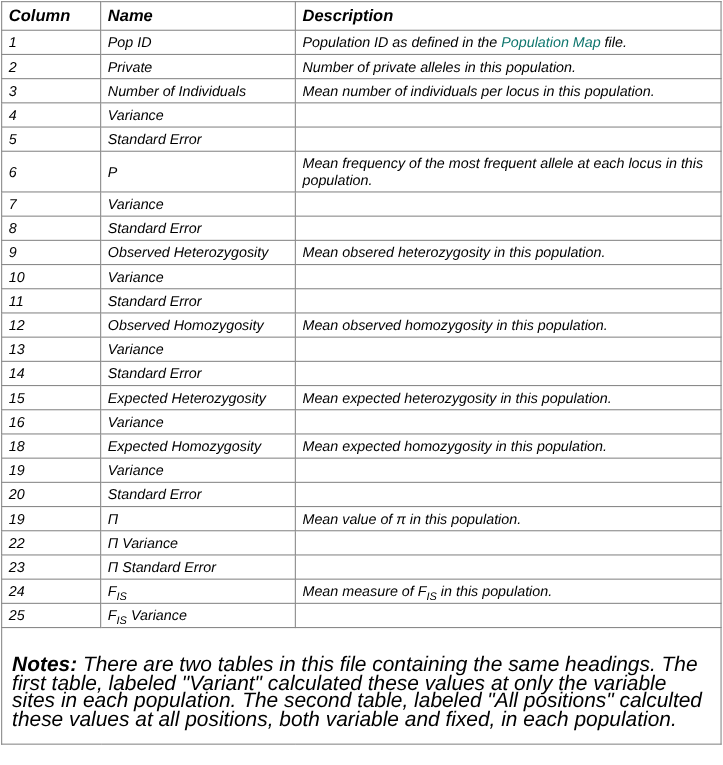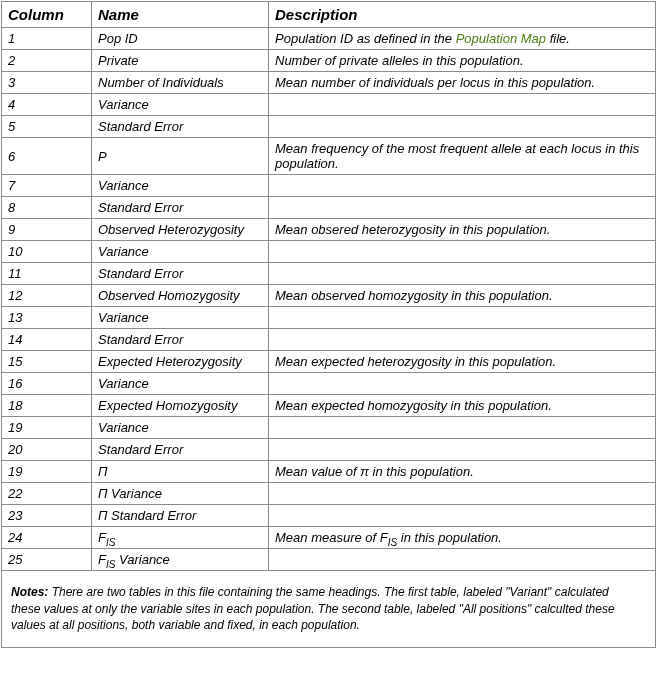--- a/index.html
+++ b/index.html
@@ -40,22 +40,22 @@
   }
   .doc-table sub {
     font-size: 10px;
     line-height: 0;
     text-align: right;
   }
   .link {
     cursor: pointer;
   }
   td.notes-cell {
-    padding: 13px 16px 13px 9px;
-    font-size: 12px;
+    padding: 26px 16px 13px 9px;
+    font-size: 19px;
     line-height: 16.5px;
     margin-top: 32px;
   }
   .notes-label {
     font-weight: bold;
   }
 </style>
 </head>
 <body>
 
@@ -69,21 +69,21 @@
     <tr>
       <th>Column</th>
       <th>Name</th>
       <th>Description</th>
     </tr>
   </thead>
   <tbody>
       <tr>
         <td>1</td>
         <td>Pop ID</td>
-        <td>Population ID as defined in the <span class="link" style="color:#4d7c0f">Population Map</span> file.</td>
+        <td>Population ID as defined in the <span class="link" style="color:#0f766e">Population Map</span> file.</td>
       </tr>
       <tr>
         <td>2</td>
         <td>Private</td>
         <td>Number of private alleles in this population.</td>
       </tr>
       <tr>
         <td>3</td>
         <td>Number of Individuals</td>
         <td>Mean number of individuals per locus in this population.</td>

